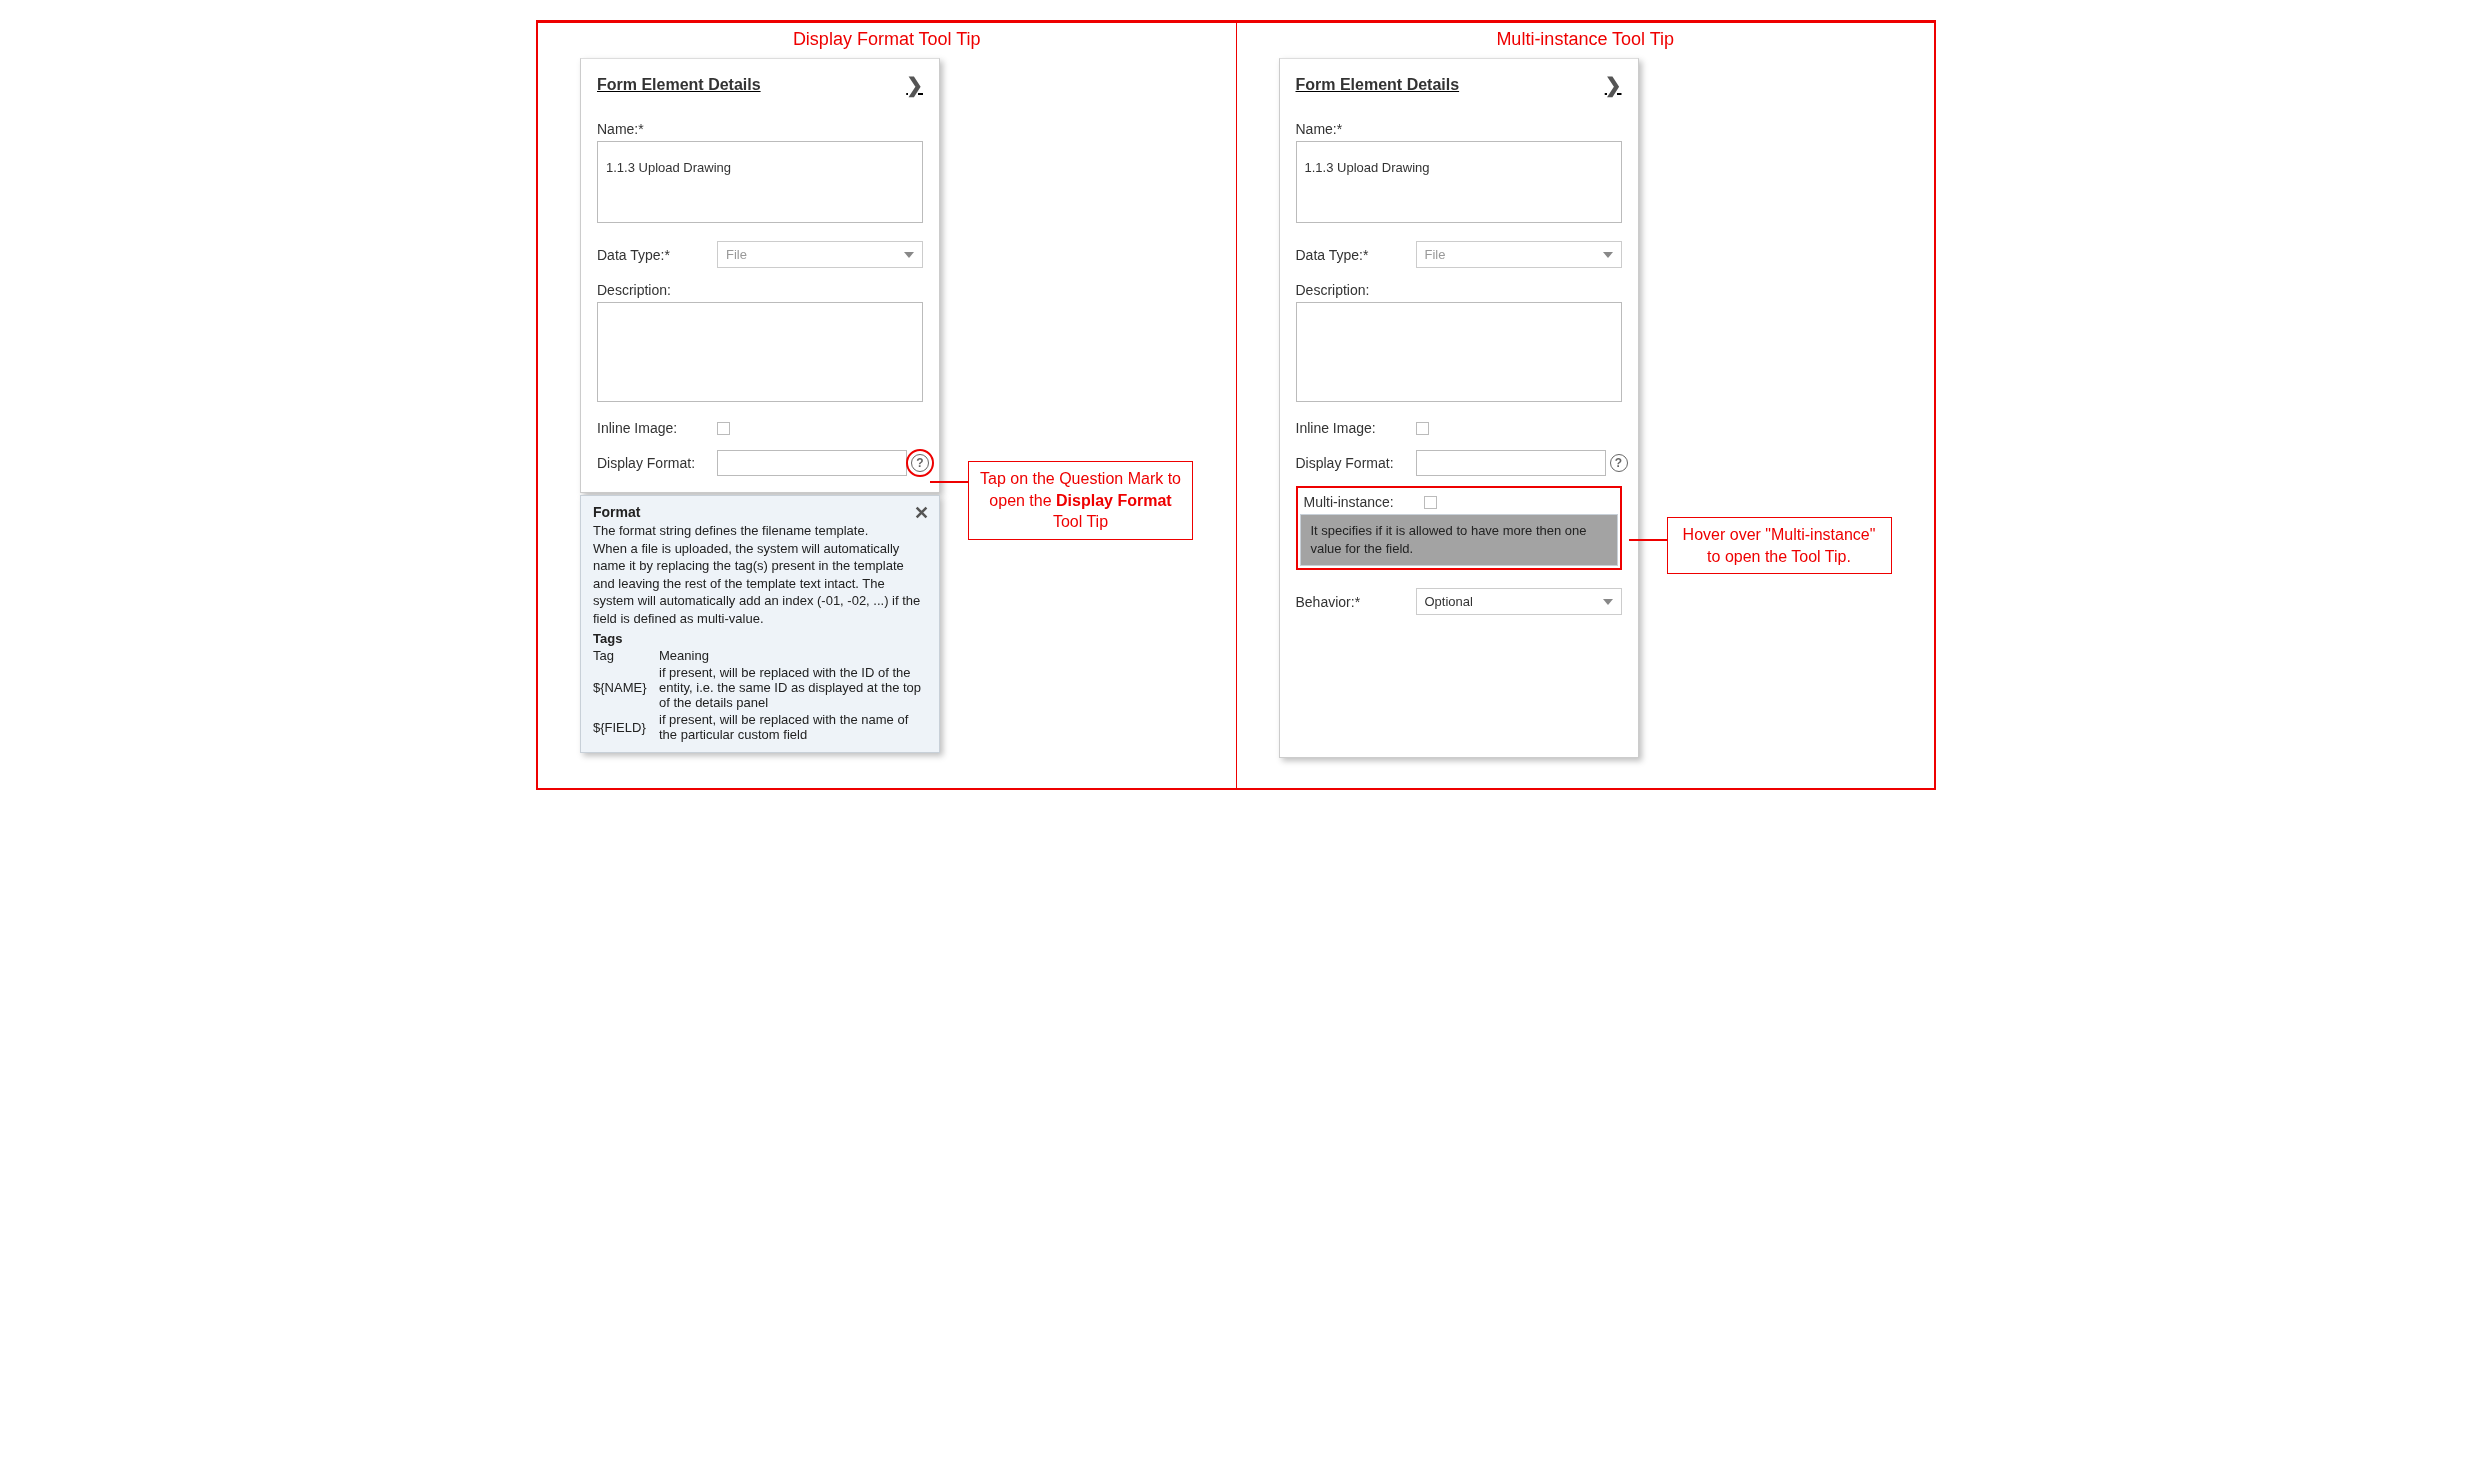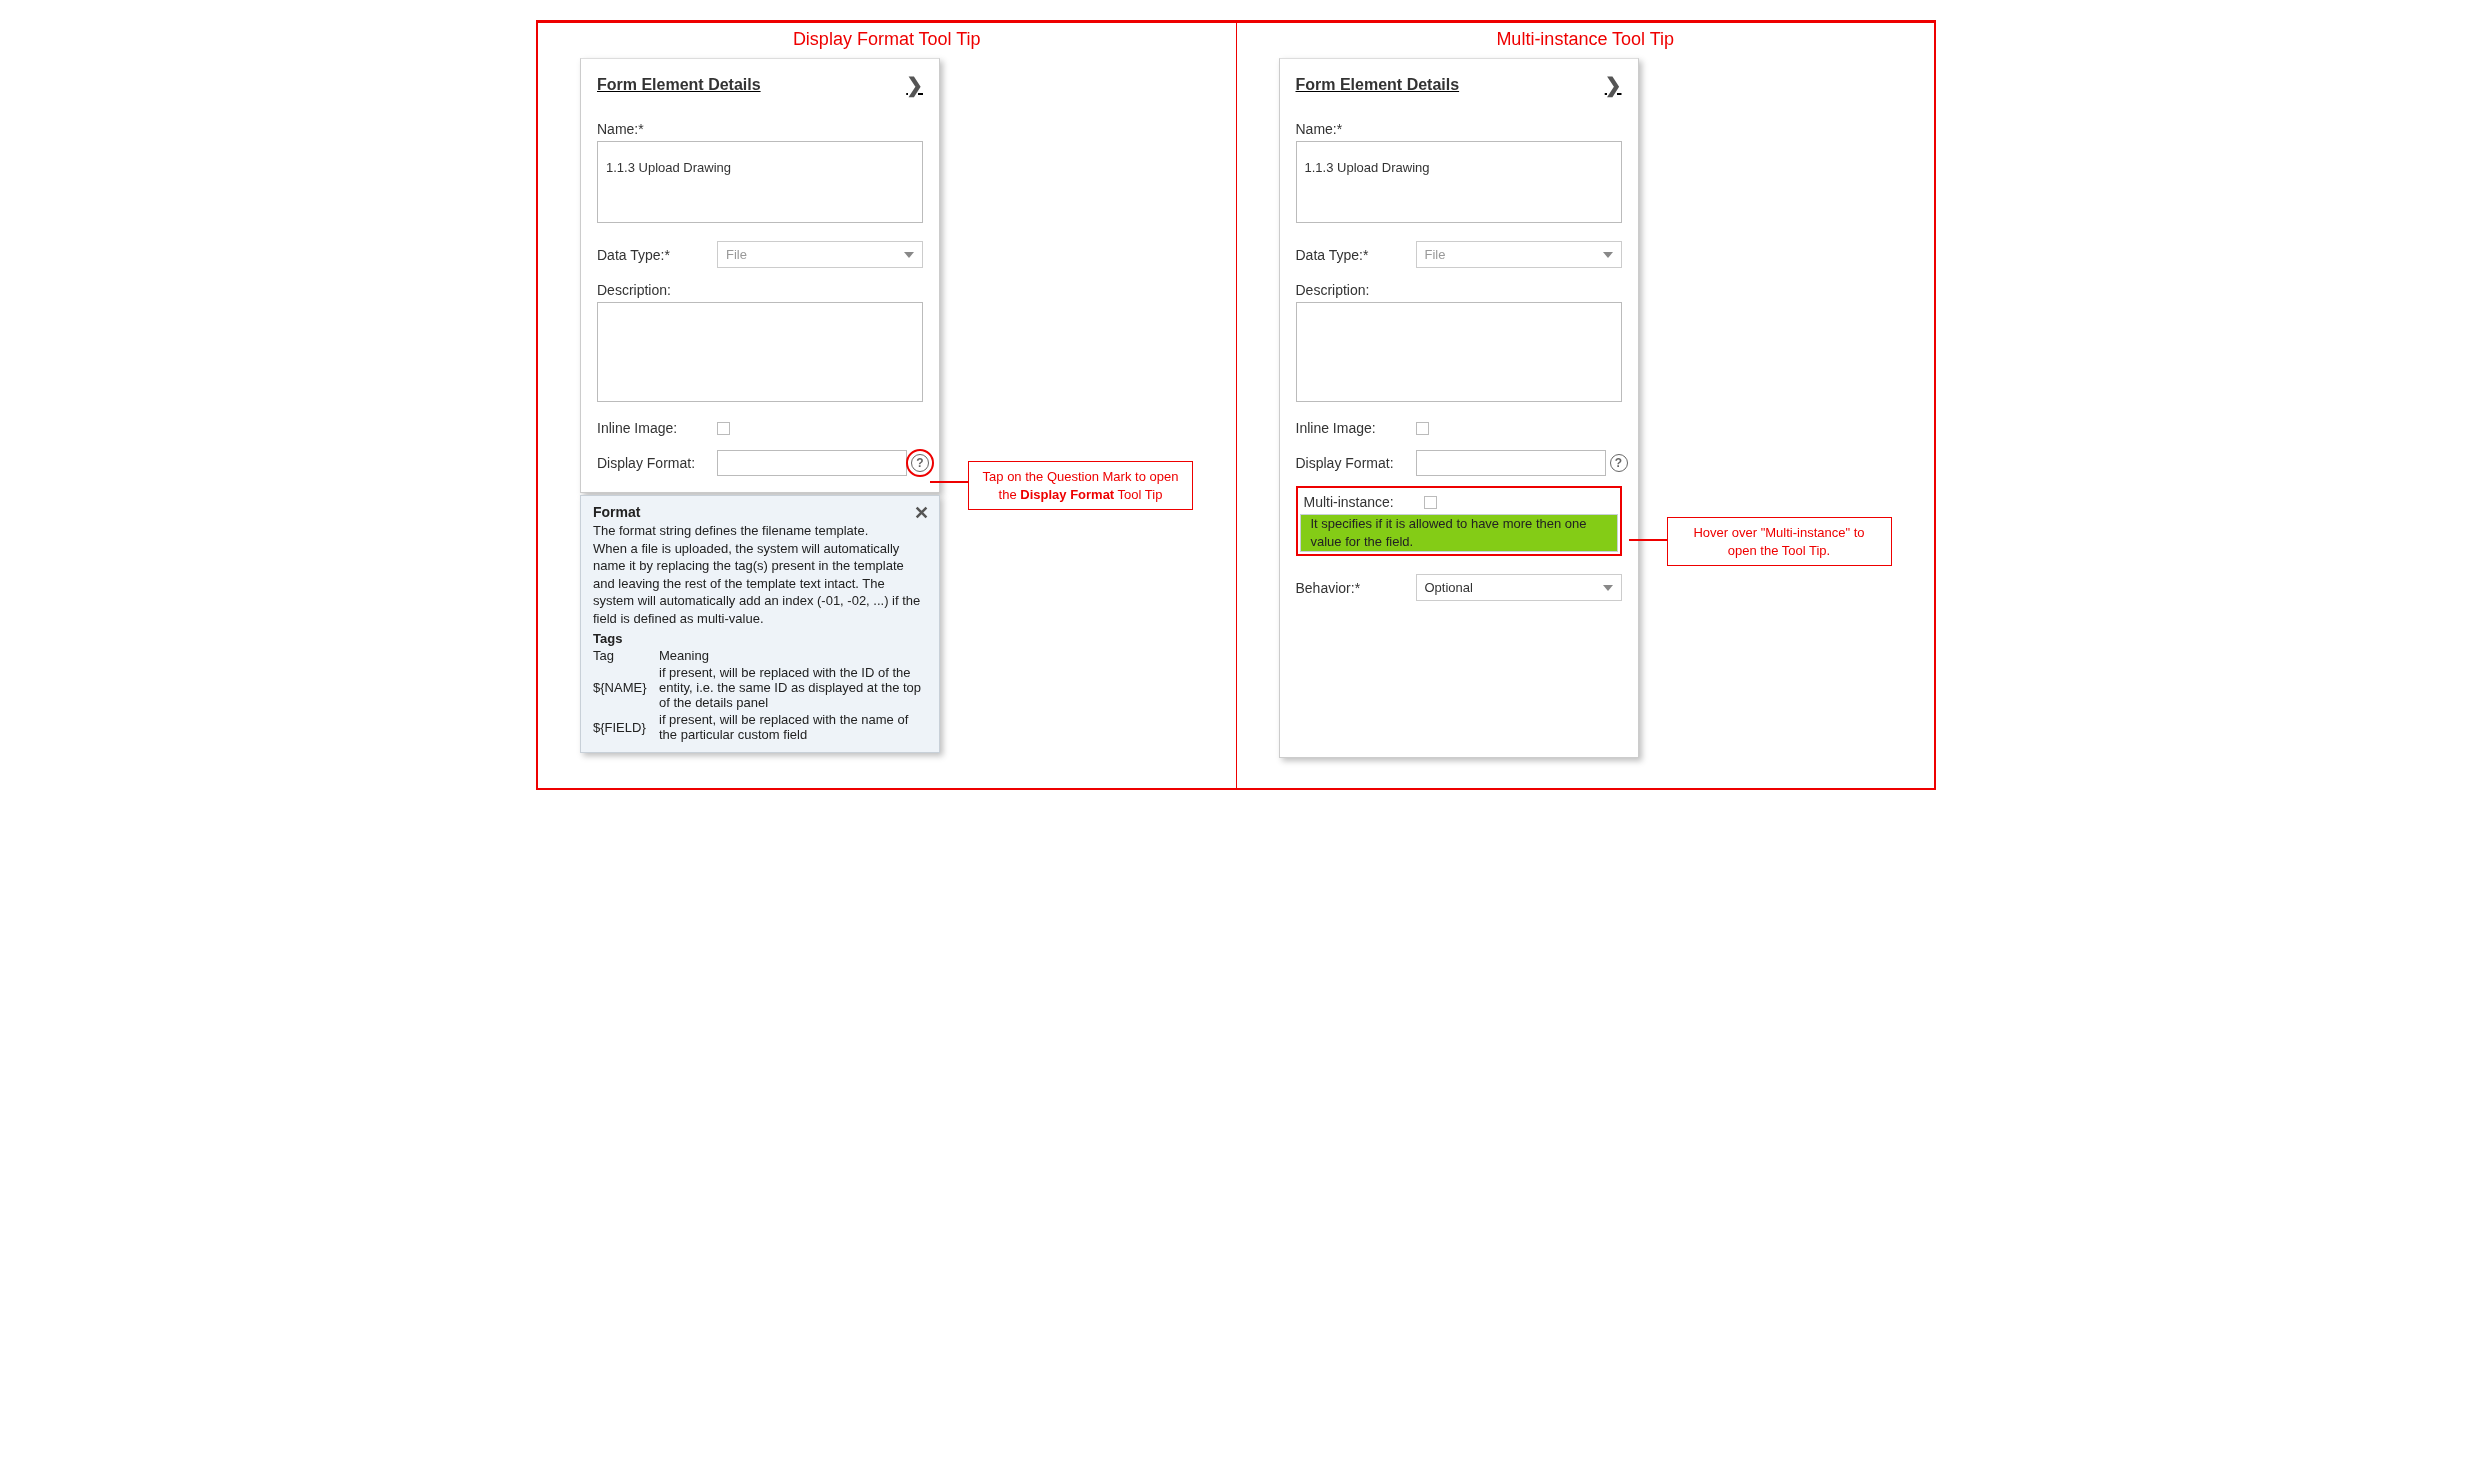--- a/index.html
+++ b/index.html
@@ -181,21 +181,21 @@
   .tooltip-body { line-height: 1.35; }
   .tooltip-subtitle { font-weight: bold; margin-top: 4px; }
   .tag-table { margin-top: 2px; }
   .tag-row { display: flex; align-items: center; margin-top: 2px; }
   .tag-cell-1 { flex: 0 0 66px; }
   .tag-cell-2 { flex: 1; }
   .callout {
     position: absolute;
     border: 1.5px solid #e00;
     color: #e00;
-    font-size: 13px;
+    font-size: 16px;
     padding: 6px 10px;
     background: #fff;
     text-align: center;
     line-height: 1.35;
   }
   .callout-left {
     top: 438px;
     left: 430px;
     width: 225px;
   }
@@ -209,23 +209,23 @@
     background: #e00;
     height: 1.5px;
   }
   .connector-left {
     top: 458px; left: 392px; width: 38px;
   }
   .connector-right {
     top: 516px; left: 392px; width: 38px;
   }
   .mi-tooltip {
-    background: #84cc16;
+    background: #a3a3a3;
     border: 1px solid #c8d0d8;
-    padding: 0 10px;
+    padding: 7px 10px;
     font-size: 13px;
     color: #222;
     line-height: 1.4;
     margin-top: 4px;
   }
   .mi-highlight {
     border: 2px solid #e00;
     padding: 2px;
     margin-top: 10px;
   }

